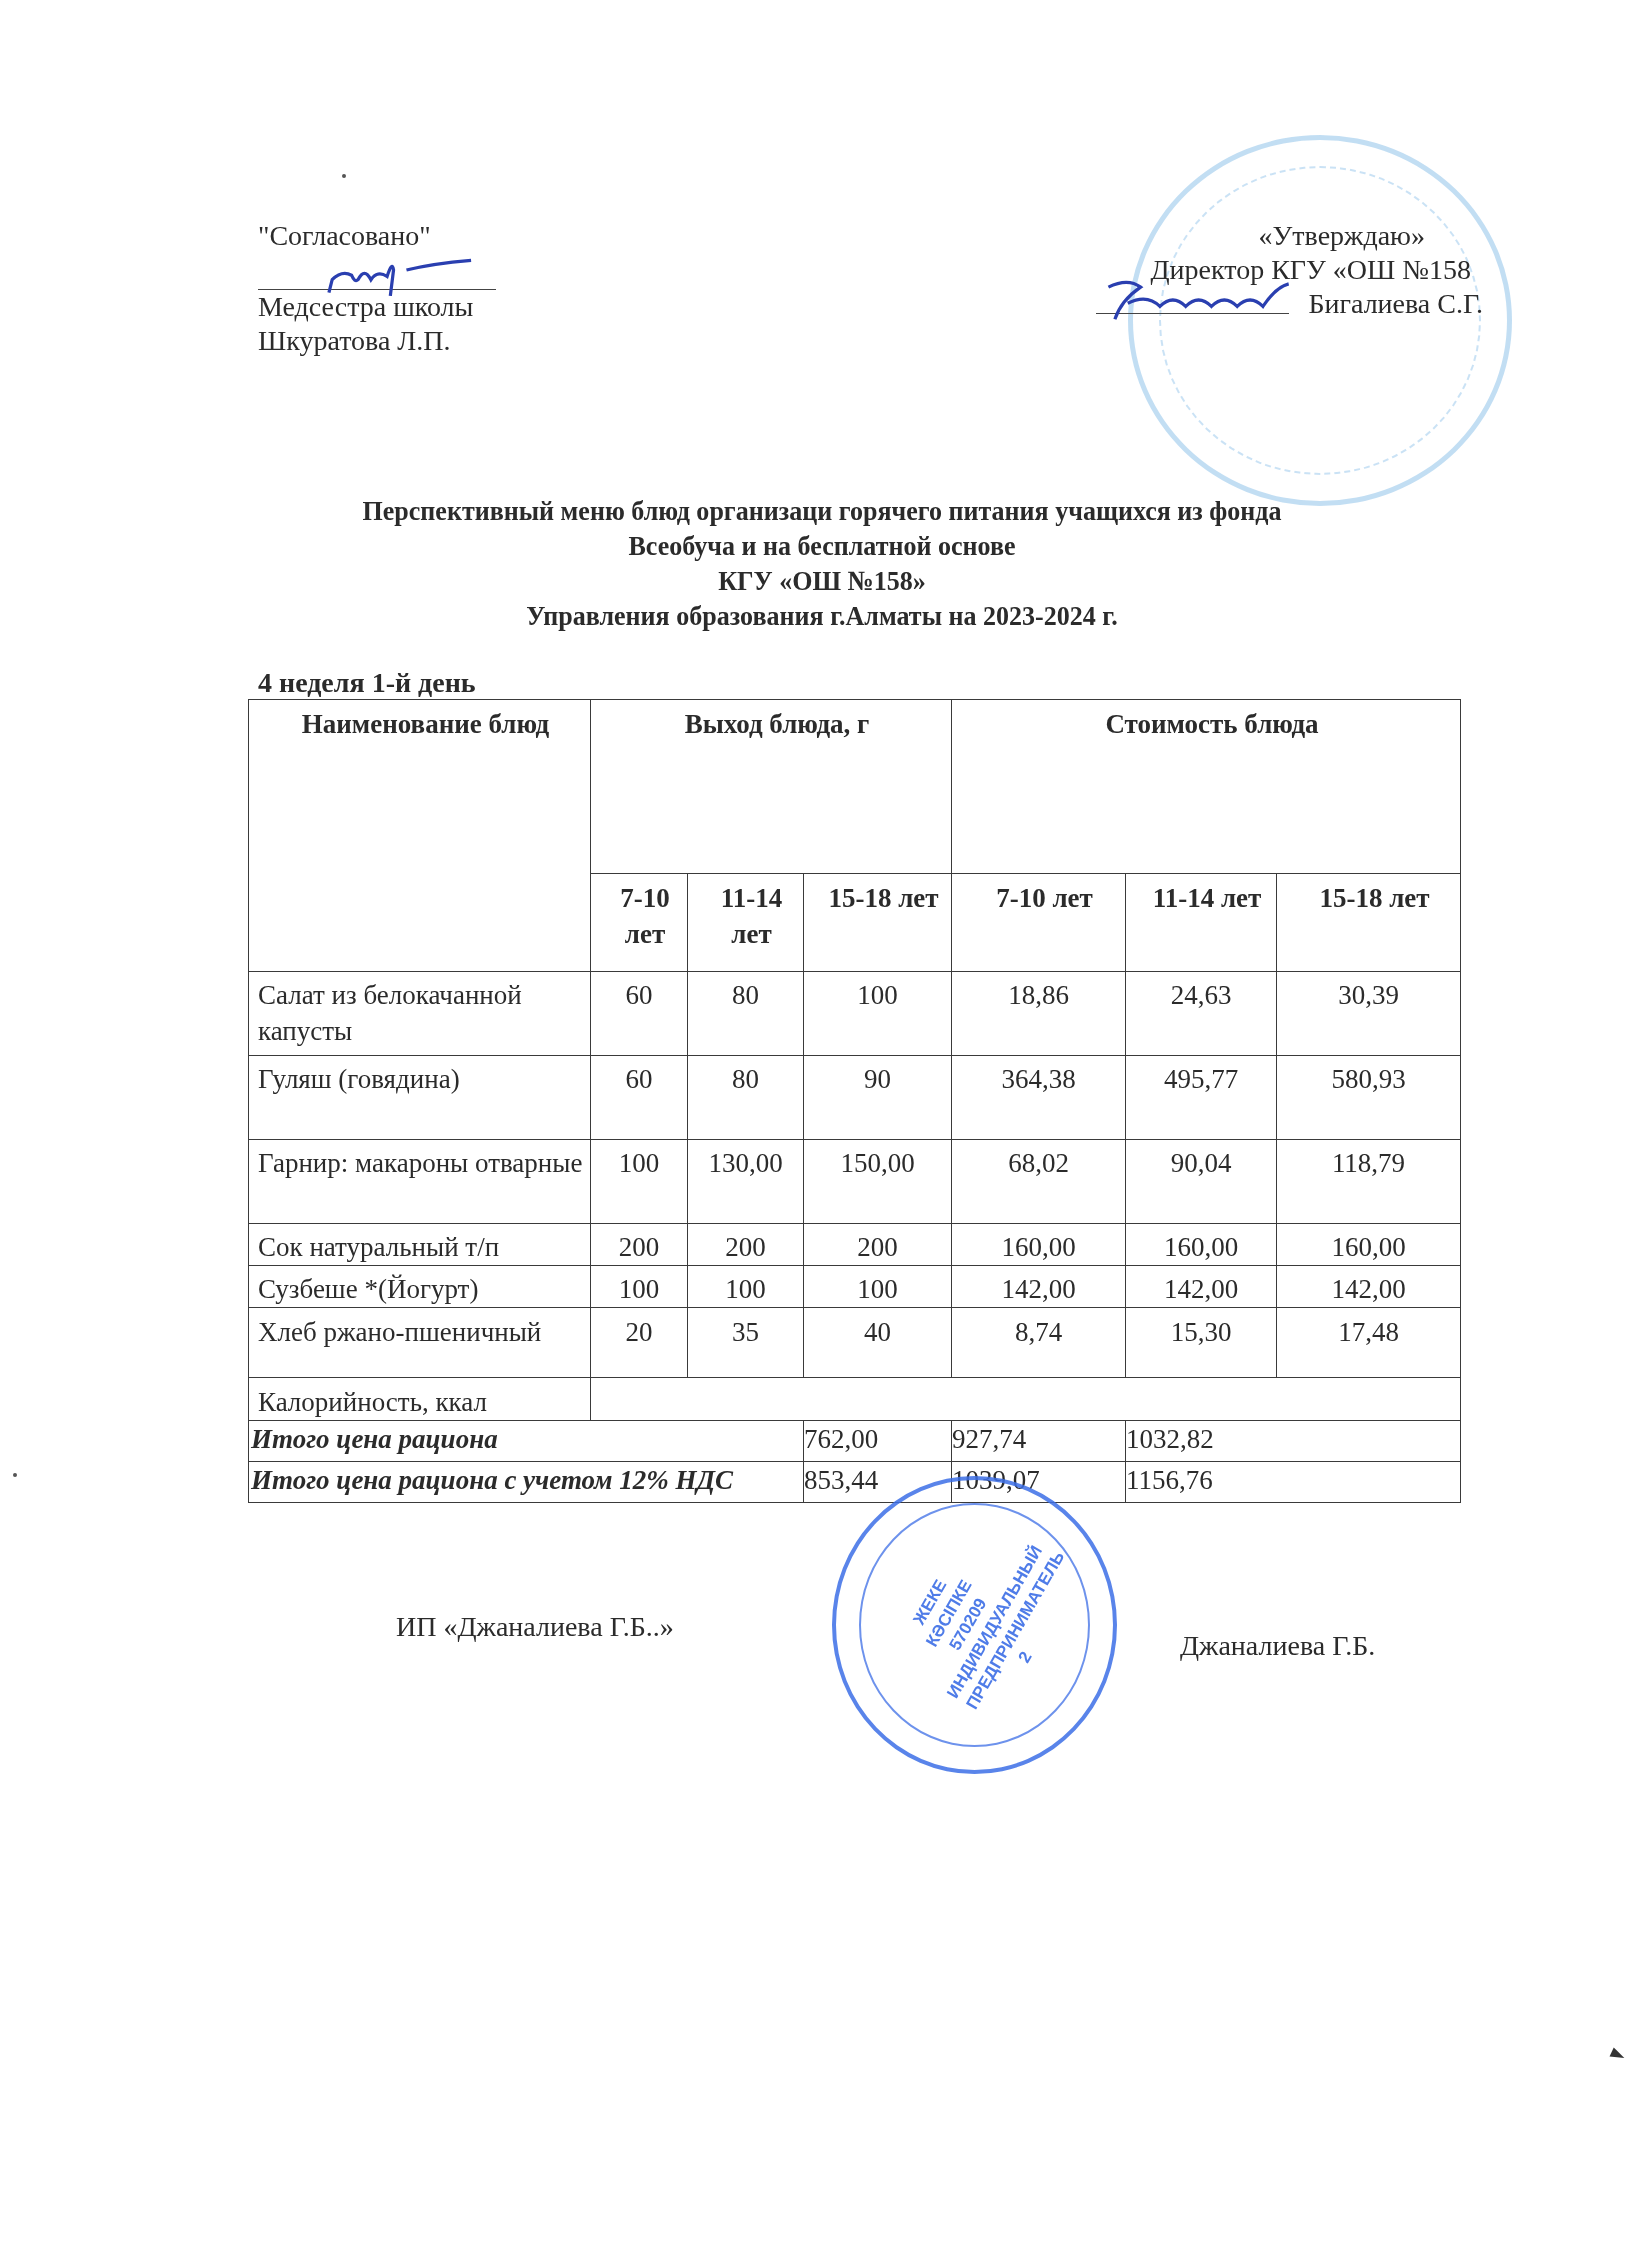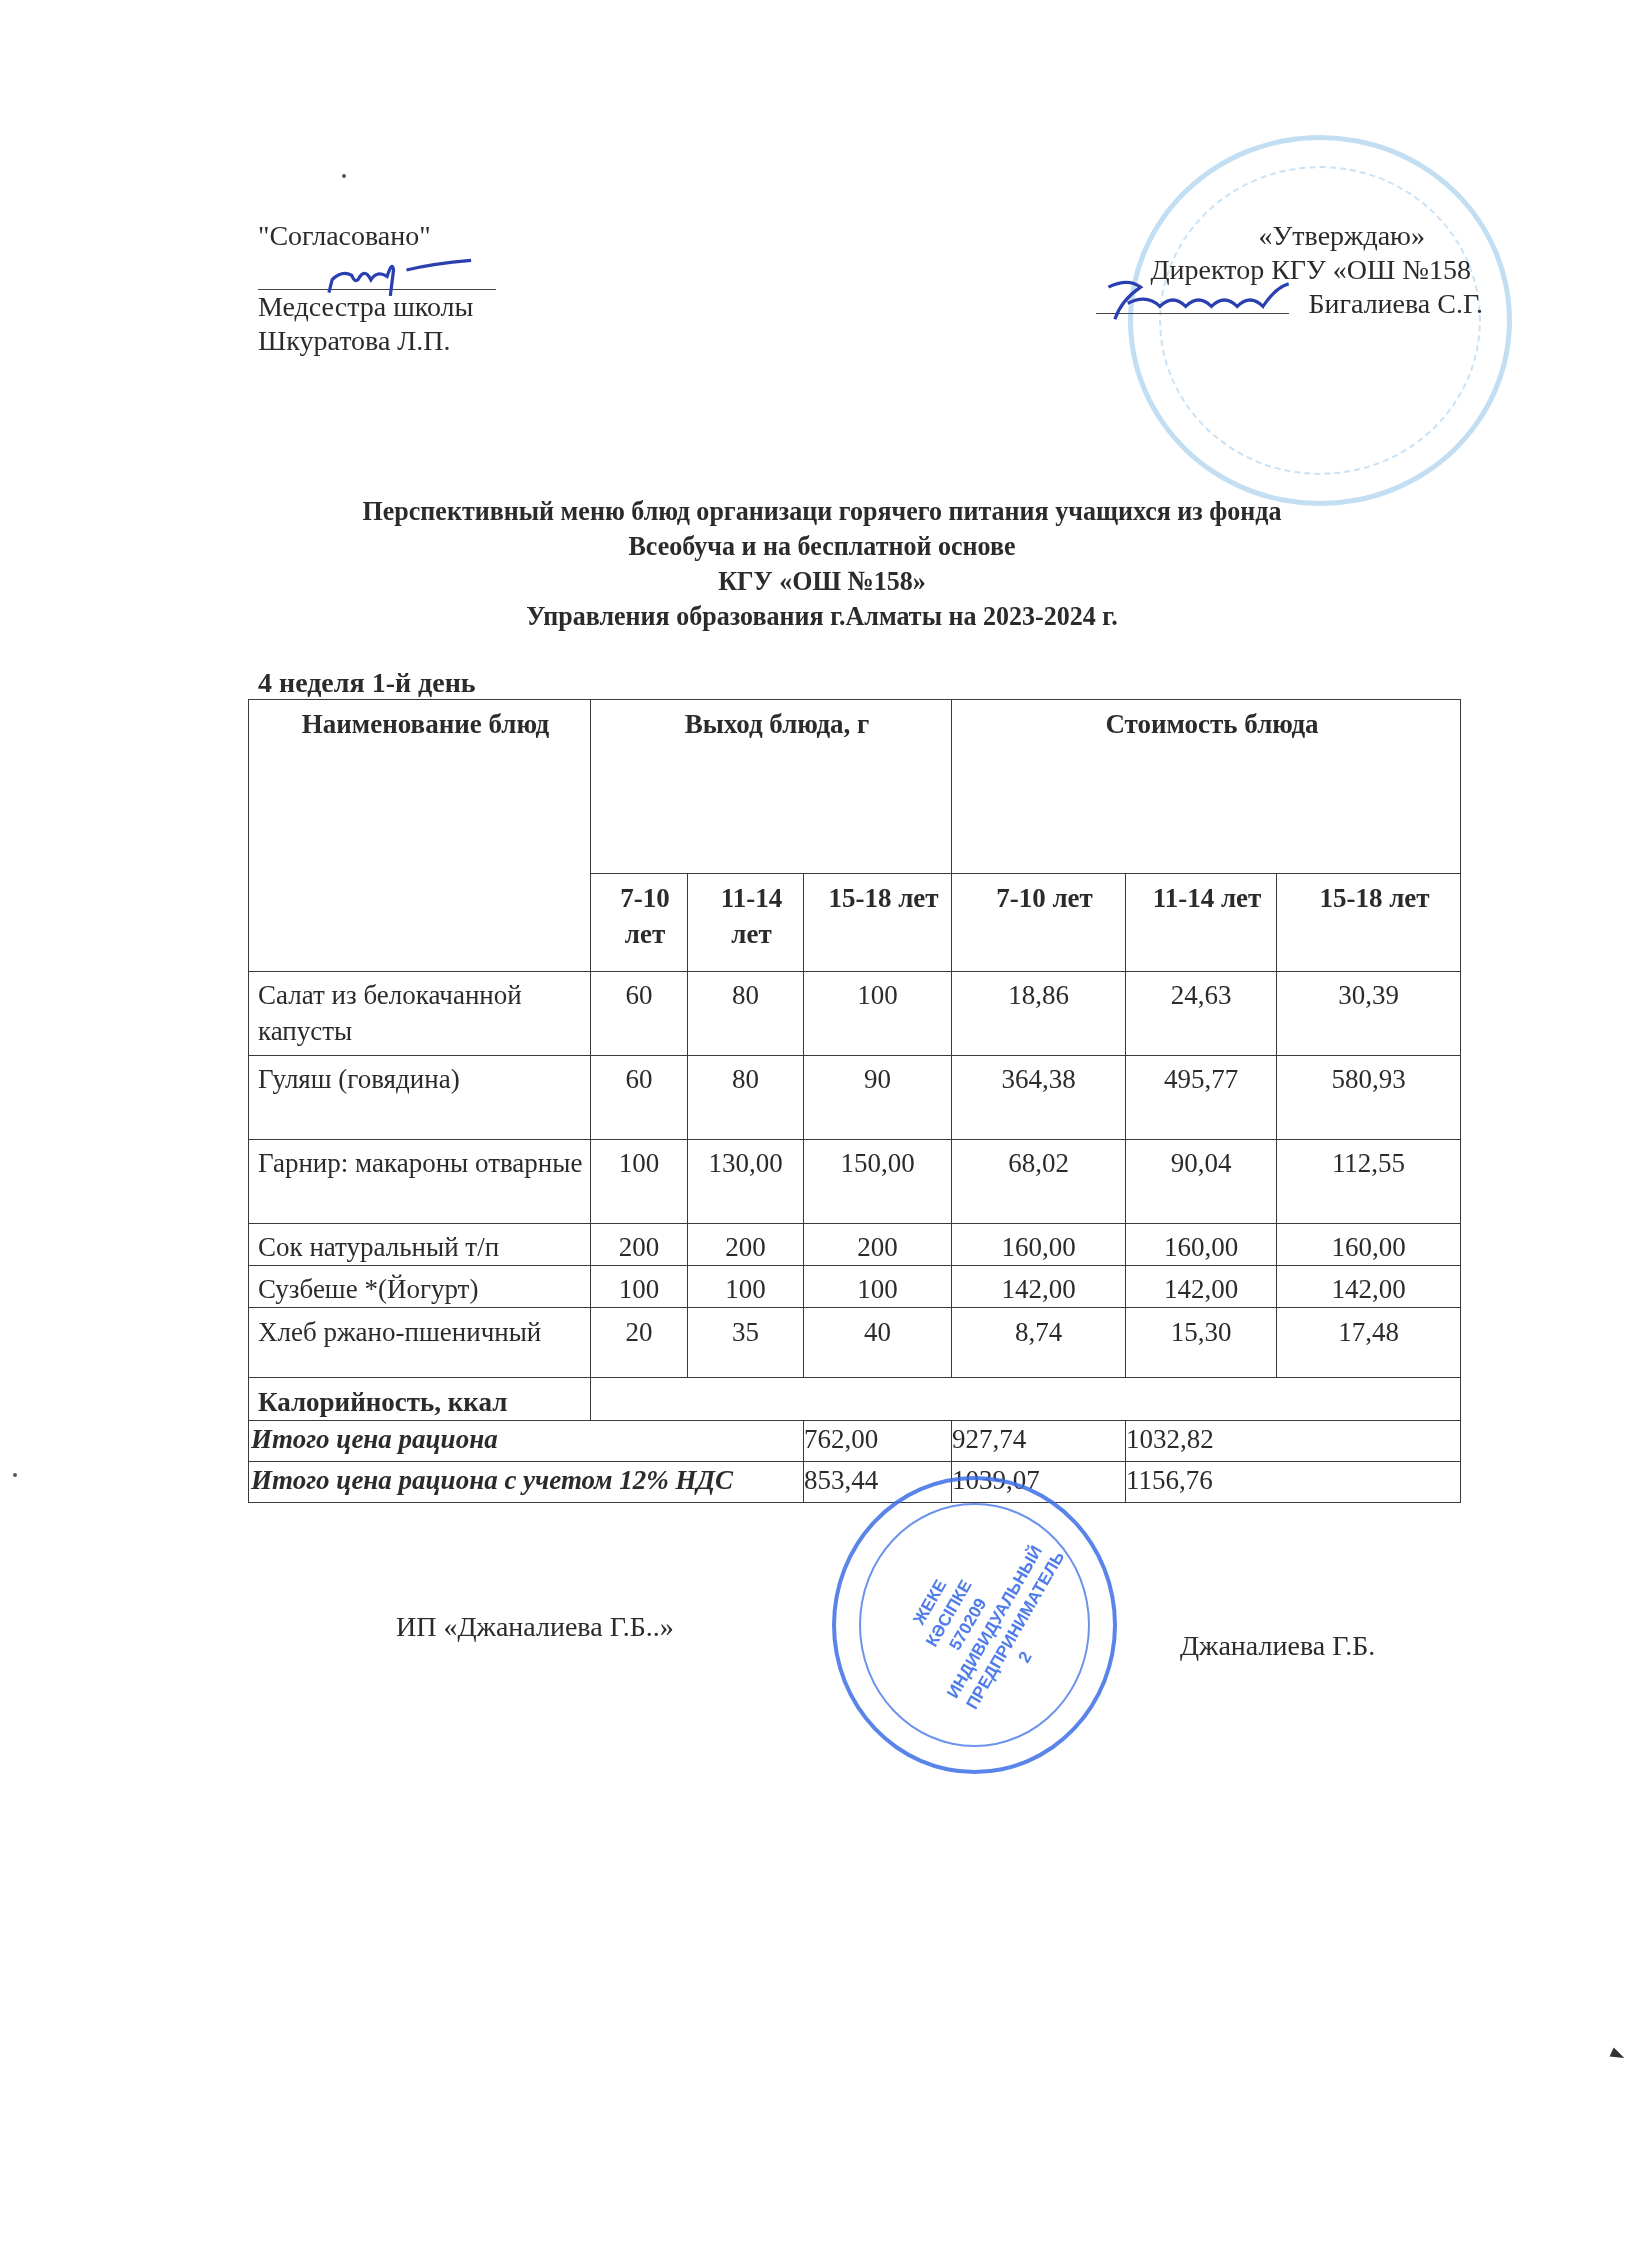--- a/index.html
+++ b/index.html
@@ -35,21 +35,21 @@
            font-size: 28px; line-height: 35px; transform: scaleX(0.93); }
   #week { left: 258px; top: 667px; font-weight: bold; font-size: 28px; line-height: 32px; }
   
   table { position: absolute; left: 248px; top: 699px; border-collapse: collapse;
           font-size: 27px; }
   td, th { border: 1.9px solid #3a3a3a; padding: 0; vertical-align: top; }
   th { font-weight: bold; text-align: center; line-height: 36px; padding-top: 6.4px; padding-left: 12px; }
   td { line-height: 36px; }
   td.name { padding: 5.2px 6.4px 0 9px; text-align: left; }
   td.num { text-align: center; padding-top: 5.2px; }
-  td.bold { font-weight: bold; }
+  td.bold { font-weight: normal; }
   td.italic { font-style: italic; font-weight: bold; padding-left: 2px; }
   td.right { text-align: left; padding-right: 9px; font-weight: normal; }
   
   #footer-left { left: 396px; top: 1611px; font-size: 28px; }
   #footer-right { left: 1180px; top: 1611px; font-size: 28px; margin-top: 19px; }
   .dot { position: absolute; width: 3.9px; height: 3.9px; background: #555; border-radius: 50%; }
   #corner-mark { left: 1611px; top: 2050px; width: 0; height: 0;
      border-left: 14px solid #333; border-top: 5.2px solid transparent; border-bottom: 5.2px solid transparent; transform: rotate(25deg); }
 </style>
 </head>
@@ -133,21 +133,21 @@
     <td class="num">495,77</td>
     <td class="num">580,93</td>
   </tr>
   <tr style="height:84px">
     <td class="name">Гарнир: макароны отварные</td>
     <td class="num">100</td>
     <td class="num">130,00</td>
     <td class="num">150,00</td>
     <td class="num">68,02</td>
     <td class="num">90,04</td>
-    <td class="num">112,55</td>
+    <td class="num">118,79</td>
   </tr>
   <tr style="height:41px">
     <td class="name">Сок натуральный т/п</td>
     <td class="num">200</td>
     <td class="num">200</td>
     <td class="num">200</td>
     <td class="num">160,00</td>
     <td class="num">160,00</td>
     <td class="num">160,00</td>
   </tr>

